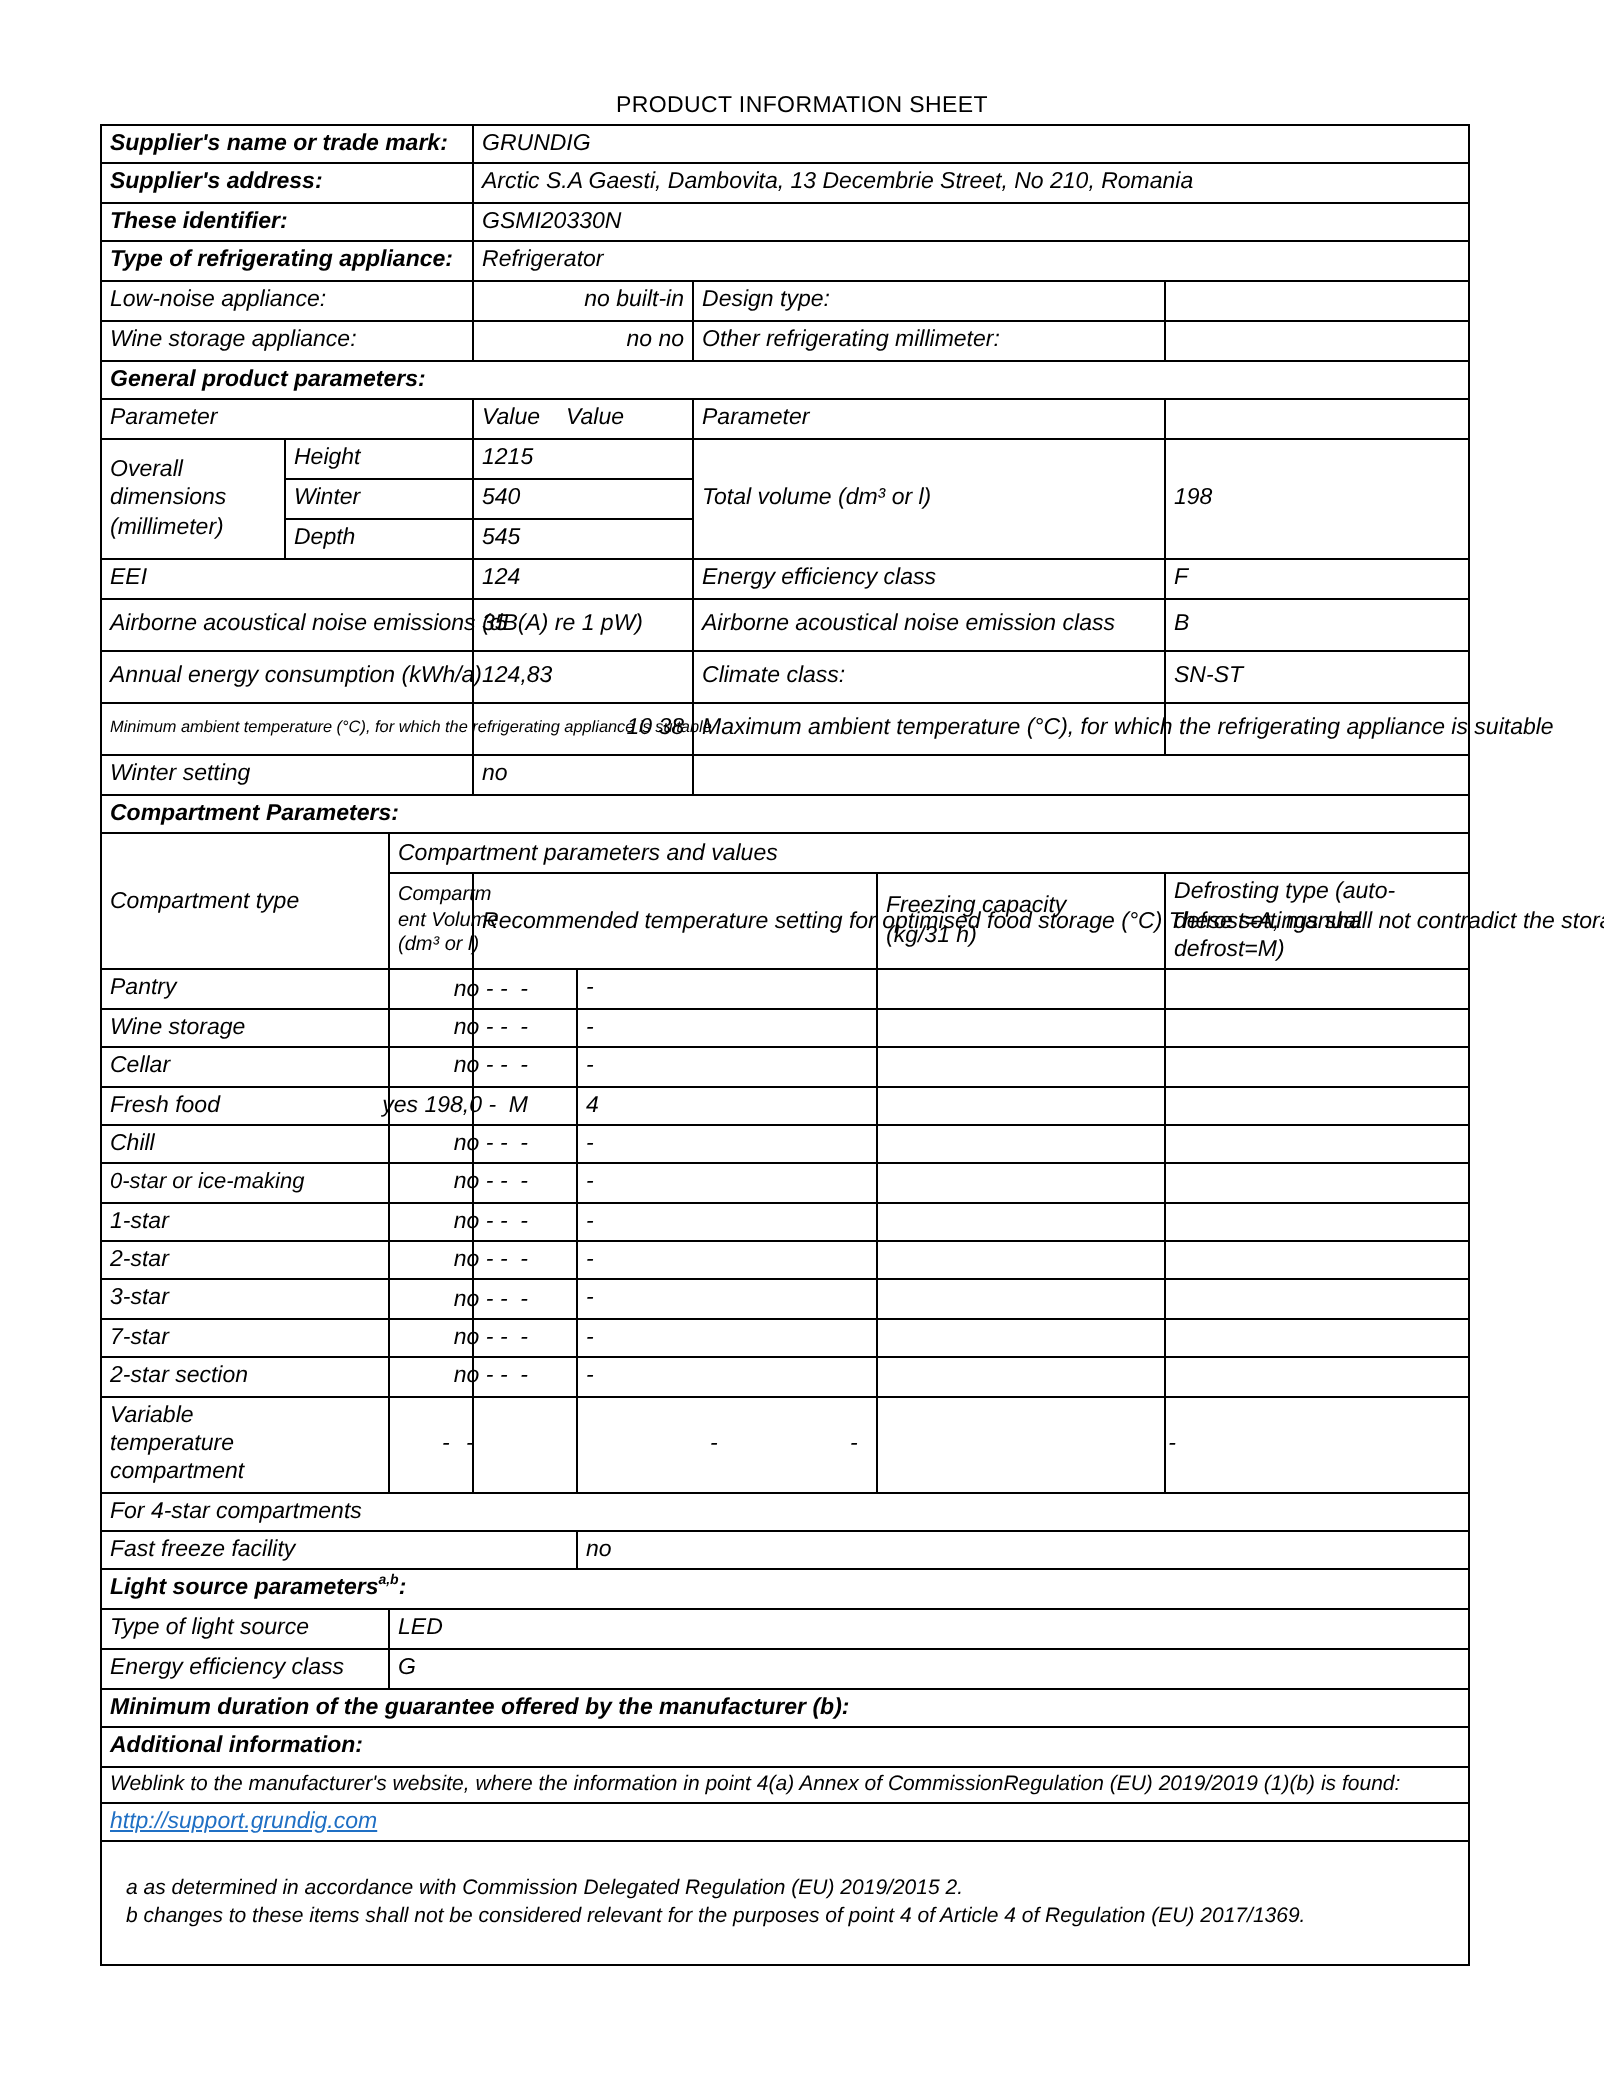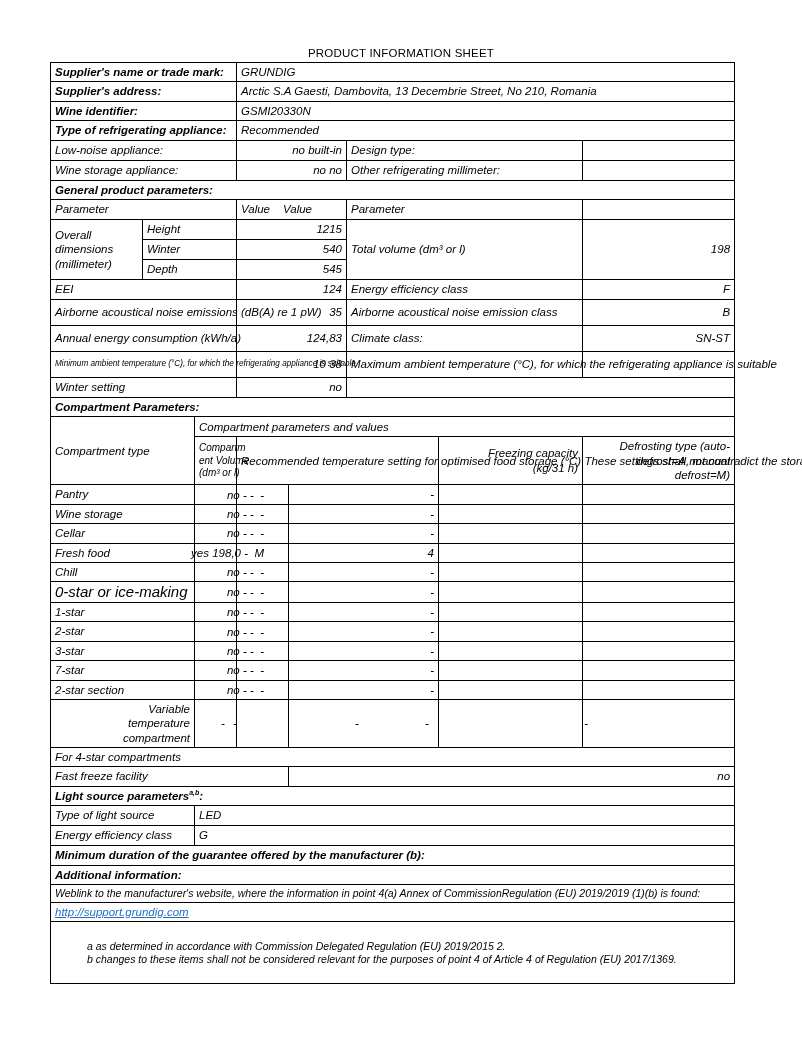--- a/index.html
+++ b/index.html
@@ -24,21 +24,21 @@
   }
   .tbl td{
     border:1.6px solid #000;
     padding:2px 4px;
     vertical-align:middle;
     line-height:1.25;
     overflow:visible;
     white-space:nowrap;
   }
   .b{font-weight:bold;}
-  .c{text-align:right;margin-top:48px;}
+  .c{text-align:left;margin-top:48px;}
   .r{text-align:right;}
   .wrap{white-space:normal;}
   .tiny{font-size:8.2px;line-height:1.35;}
   .tall{height:26px;}
   .row18{height:18px;}
   .row20{height:20px;}
 
   
   .ovf{position:relative;overflow:visible;}
   .ovf .flow{
@@ -47,21 +47,21 @@
   }
 
   .link{color:#1f6fc4;text-decoration:underline;}
 
   sup{font-size:7px;vertical-align:super;}
 
   .vcenter{vertical-align:middle;}
   .vtop{vertical-align:top;}
 
   .note{font-size:10.5px;line-height:1.45;white-space:normal;}
-  .indent{padding-left:8px;margin-left:24px;}
+  .indent{padding-left:8px;}
 </style>
 </head>
 <body>
 
 <div class="page">
 
   <div class="sheet-title">PRODUCT INFORMATION SHEET</div>
 
   <table class="tbl">
     <colgroup>
@@ -80,27 +80,27 @@
       <td class="b" colspan="3">Supplier's name or trade mark:</td>
       <td colspan="5">GRUNDIG</td>
     </tr>
 
     <tr>
       <td class="b" colspan="3">Supplier's address:</td>
       <td colspan="5">Arctic S.A  Gaesti, Dambovita, 13 Decembrie Street, No 210, Romania</td>
     </tr>
 
     <tr>
-      <td class="b" colspan="3">Wine identifier:</td>
+      <td class="b" colspan="3">These identifier:</td>
       <td colspan="5">GSMI20330N</td>
     </tr>
 
     <tr>
       <td class="b" colspan="3">Type of refrigerating appliance:</td>
-      <td colspan="5">Recommended</td>
+      <td colspan="5">Refrigerator</td>
     </tr>
 
     <tr class="row20">
       <td colspan="3">Low-noise appliance:</td>
       <td class="ovf r" colspan="2">
         <span class="flow" style="right:4px;"><span>no</span>&nbsp;<span>built-in</span></span>
       </td>
       <td colspan="2">Design type:</td>
       <td></td>
     </tr>
@@ -256,21 +256,21 @@
           <td colspan="2">Chill</td>
           <td class="ovf">
             <span class="flow" style="right: -28px;"><span>no</span>&nbsp;<span>-</span>&nbsp;<span>-</span>&nbsp;&nbsp;<span>-</span></span>
           </td>
           <td></td>
           <td colspan="2" class="c">-</td>
           <td class="c"></td>
           <td class="c"></td>
         </tr>
         <tr class="row18">
-          <td colspan="2" class="wrap" style="line-height: 1.05; font-size: 15px;">0-star or ice-making</td>
+          <td colspan="2" class="wrap" style="line-height: 1.05; font-size: 11px;">0-star or ice-making</td>
           <td class="ovf">
             <span class="flow" style="right: -28px;"><span>no</span>&nbsp;<span>-</span>&nbsp;<span>-</span>&nbsp;&nbsp;<span>-</span></span>
           </td>
           <td></td>
           <td colspan="2" class="c">-</td>
           <td class="c"></td>
           <td class="c"></td>
         </tr>
         <tr class="row18">
           <td colspan="2">1-star</td>

